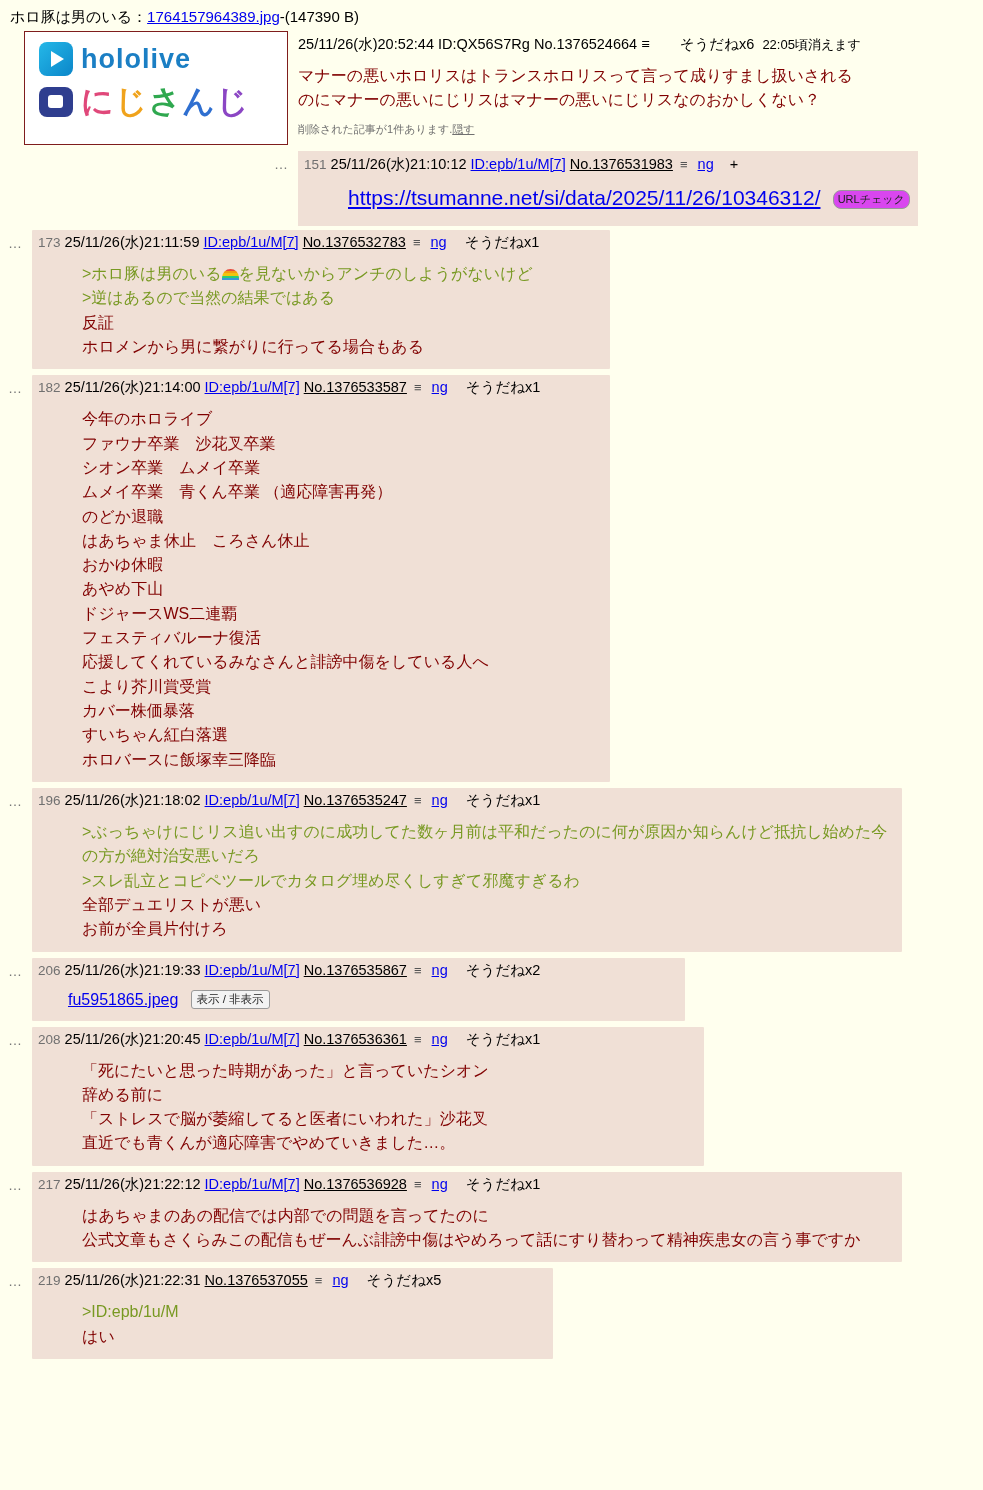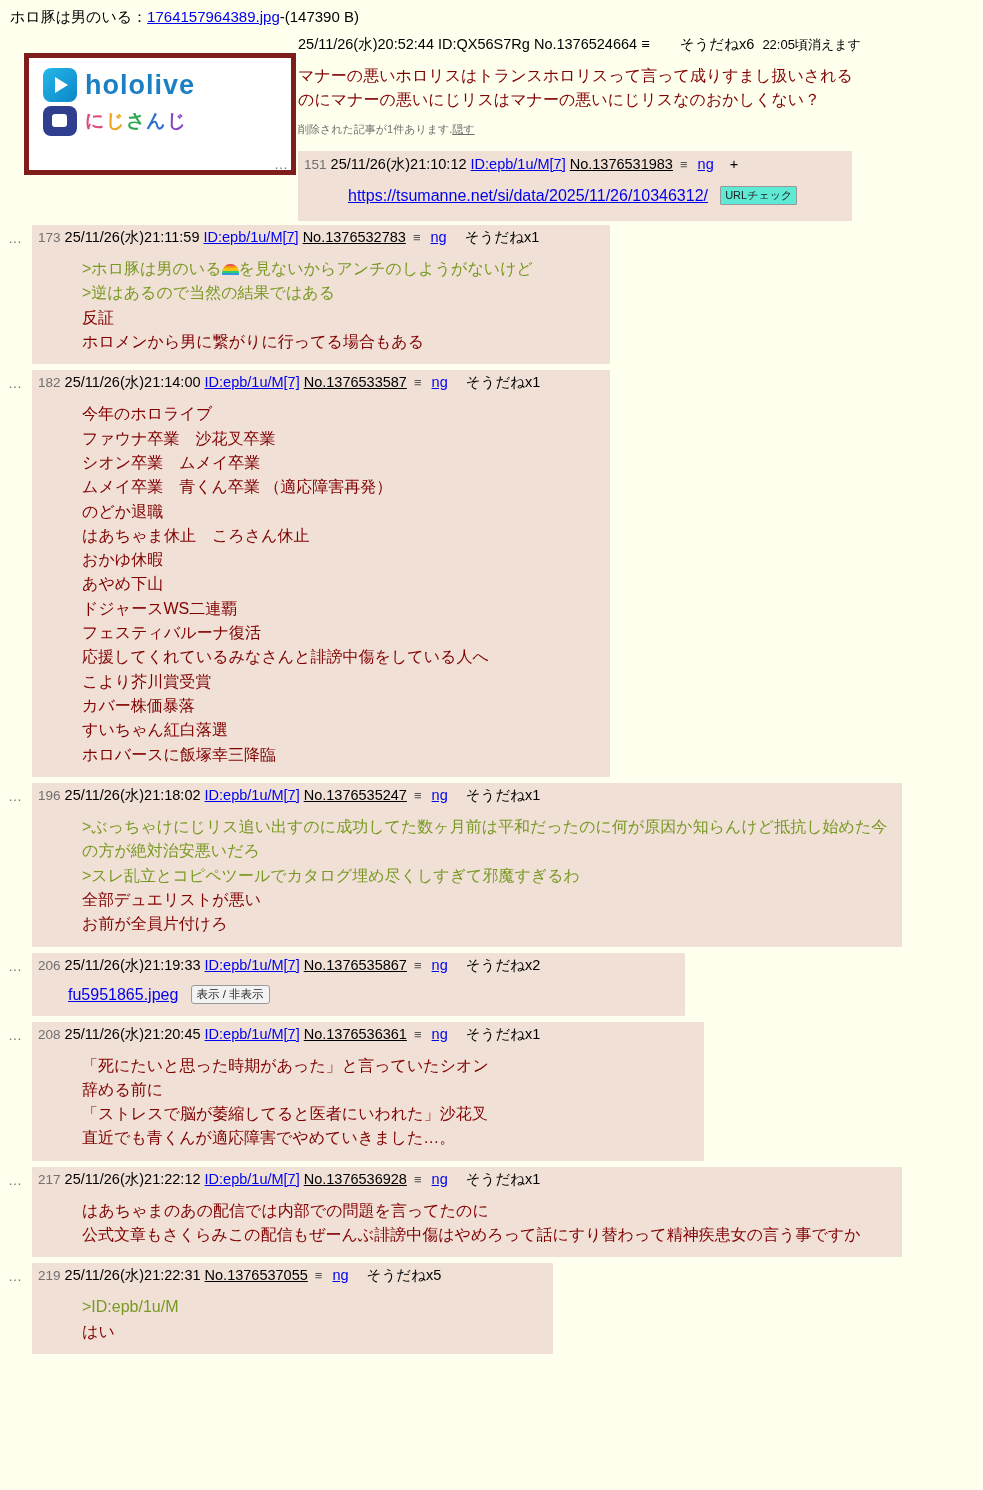--- a/index.html
+++ b/index.html
@@ -31,25 +31,25 @@
   .filehead .size { color: #000000; }
 
   
   .op {
     position: relative;
     min-height: 120px;
   }
   .thumb {
     position: absolute;
     left: 16px;
-    top: 22px;
+    top: 0;
     width: 262px;
     height: 112px;
     background: #ffffff;
-    border: 5px solid #7f1d1d;
+    border: 1px solid #7f1d1d;
     overflow: hidden;
     text-align: right;
   }
   .logo-row { display: flex; align-items: center; padding: 10px 0 0 14px; }
   .play-badge {
     width: 34px; height: 34px;
     background: linear-gradient(135deg,#25b8e8,#0b86c9);
     border-radius: 8px;
     position: relative;
     flex: none;
@@ -72,21 +72,21 @@
   .bubble{
     width: 34px;height:30px;border-radius: 8px;
     background:#2f3e8f; position:relative; flex:none;
   }
   .bubble::after{
     content:"";position:absolute;left:9px;top:8px;width:15px;height:13px;
     background:#ffffff;border-radius:3px;
   }
   .niji {
     margin-left: 8px;
-    font-size: 19px;
+    font-size: 32px;
     font-weight: bold;
     letter-spacing: 1px;
   }
   .niji span:nth-child(1){color:#e0487a}
   .niji span:nth-child(2){color:#f0a31c}
   .niji span:nth-child(3){color:#2fa84f}
   .niji span:nth-child(4){color:#2f6fd0}
   .niji span:nth-child(5){color:#8b46c4}
 
   .op-body { margin-left: 290px; }
@@ -143,28 +143,28 @@
   }
   .quote { color: #789922; }
   .rainbow {
     display: inline-block;
     width: 17px; height: 11px;
     background: linear-gradient(to bottom,#e74c3c 0 20%,#f39c12 20% 40%,#f1c40f 40% 60%,#2ecc71 60% 80%,#3498db 80% 100%);
     border-radius: 9px 9px 0 0;
     vertical-align: -1px;
   }
   .url-line { margin: 12px 0 6px 44px; }
-  .url-line a { font-size: 16px; }
+  .url-line a { font-size: 21px; }
   .urlcheck {
     display: inline-block;
     font-size: 11px;
     border: 1px solid #999;
-    background: #5eead4;
+    background: #d946ef;
     color: #222;
-    border-radius: 1px;
+    border-radius: 8px;
     padding: 1px 4px;
     margin-left: 8px;
     vertical-align: 2px;
   }
   .filelink { margin: 10px 0 2px 30px; }
   .filelink a { color:#0000EE; text-decoration: underline; font-size:16px;}
   .togglebtn {
     display: inline-block;
     font-size: 11.5px;
     border: 1px solid #999;

